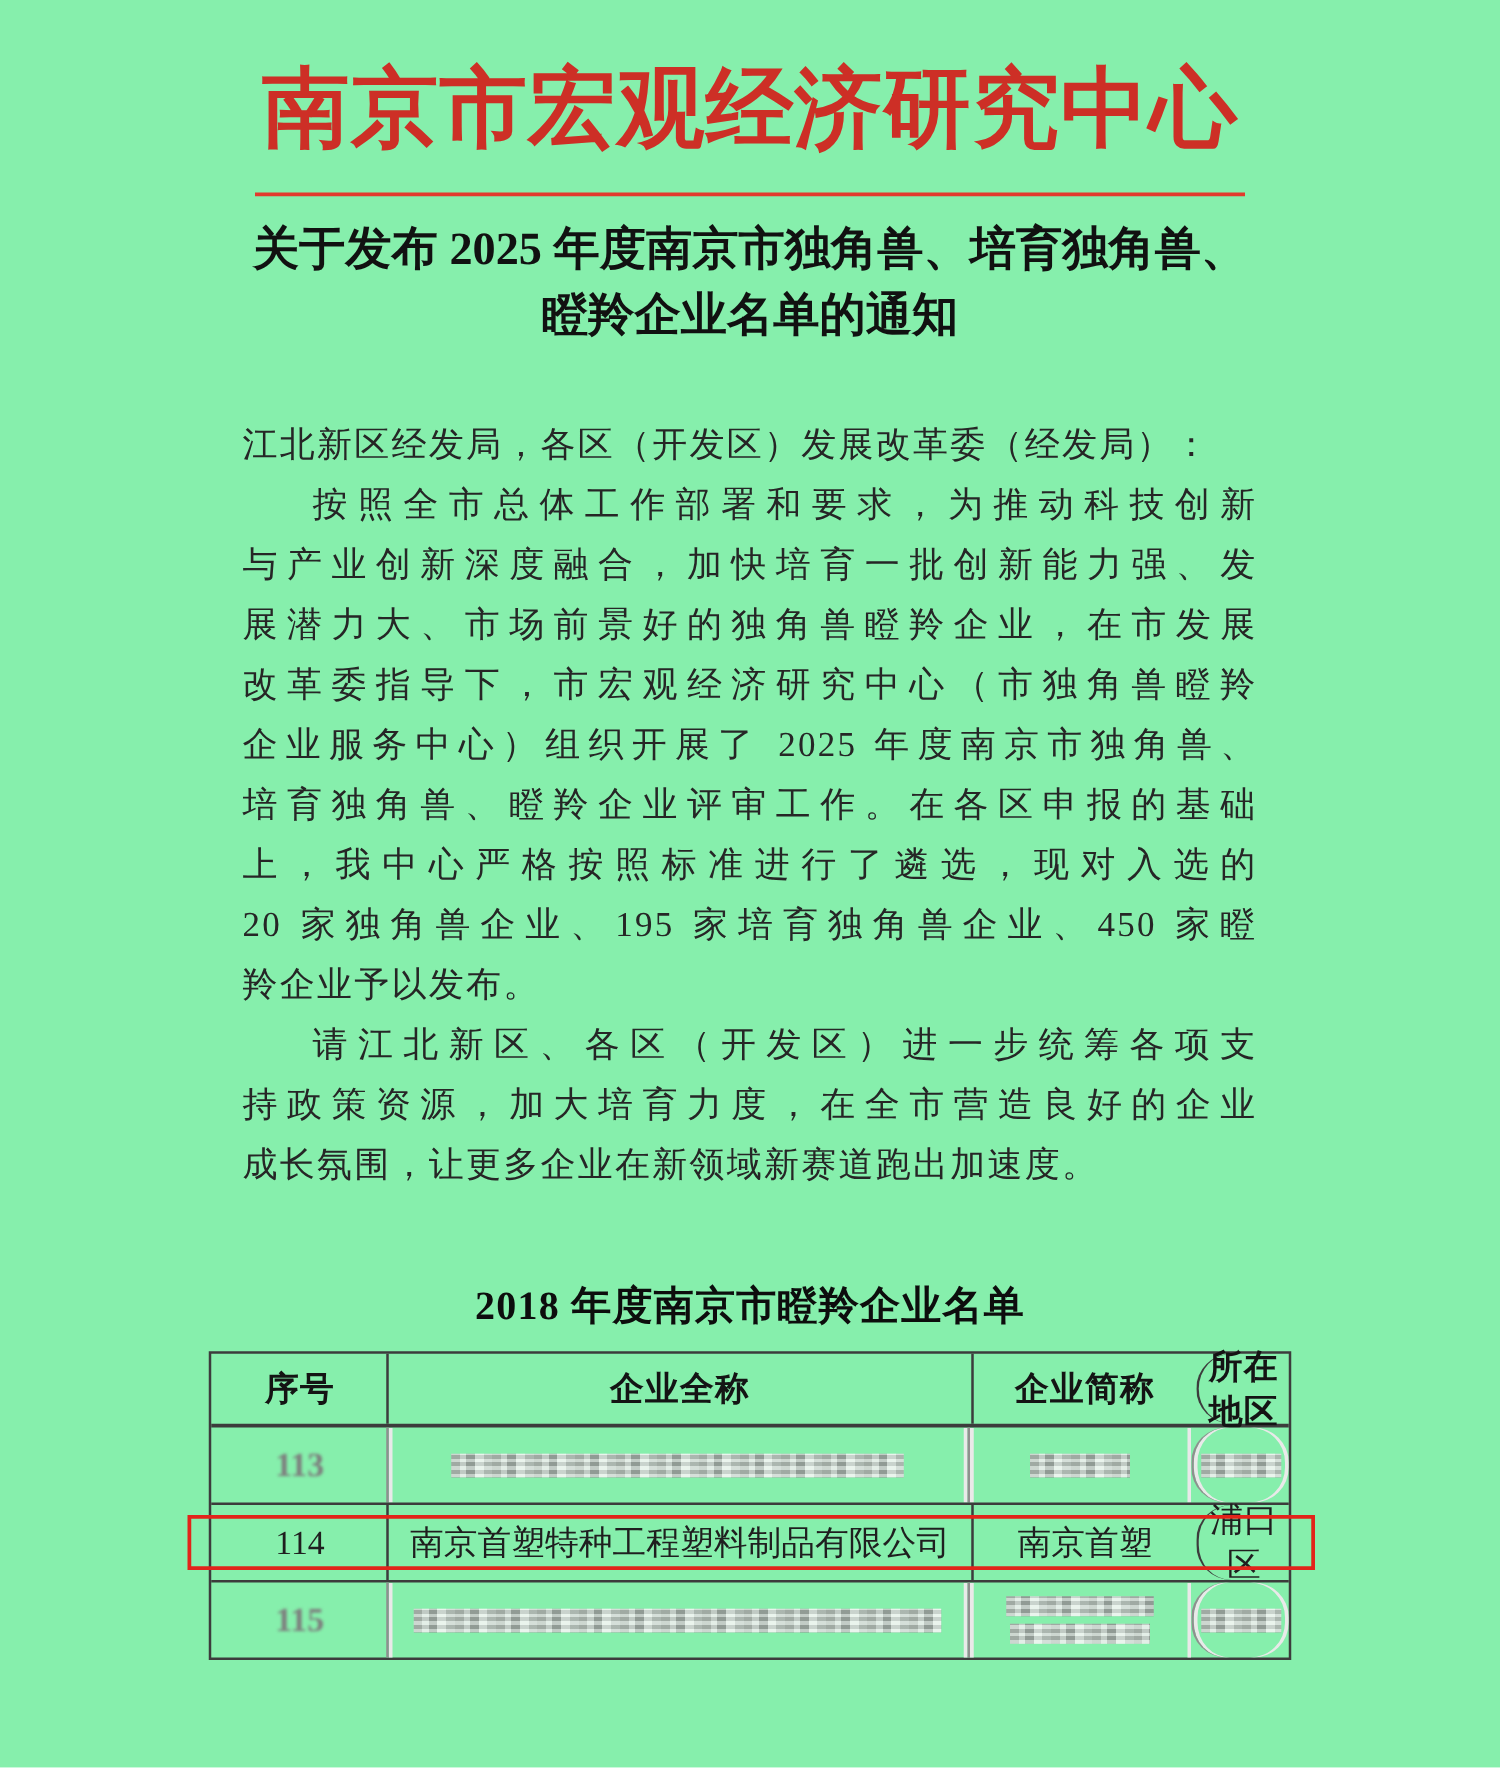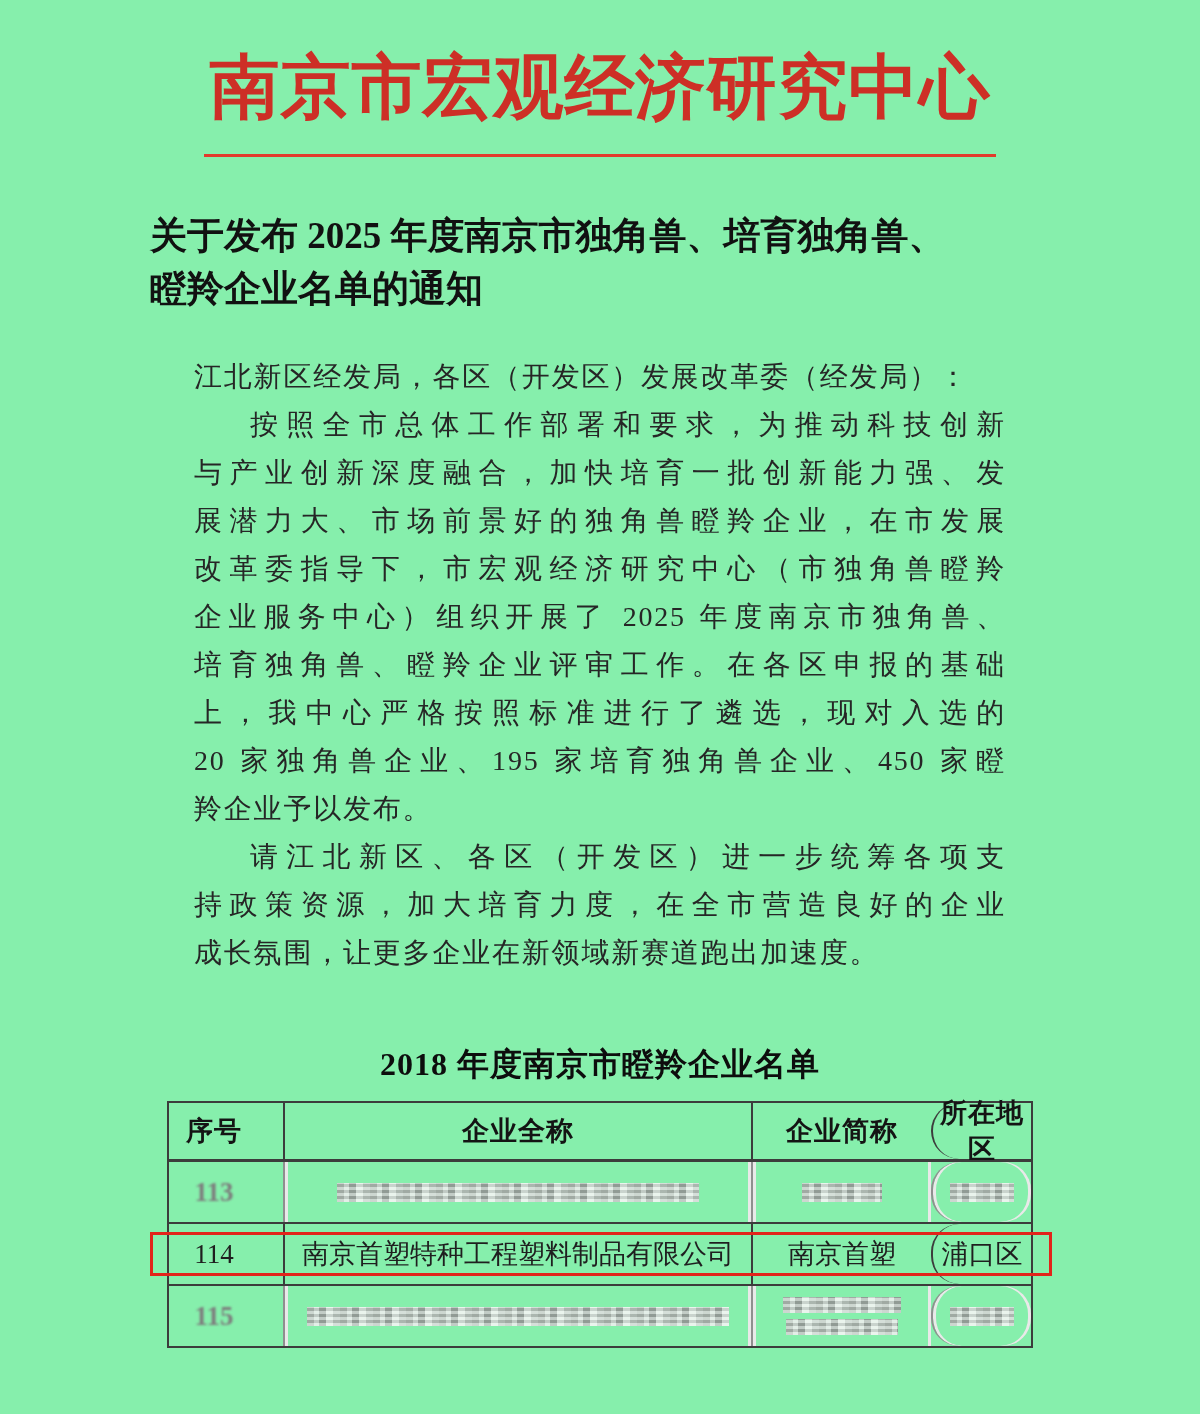--- a/index.html
+++ b/index.html
@@ -23,33 +23,33 @@
     color:#cd2f26;
     font-family:"Liberation Serif","DejaVu Serif",serif;
   }
   .red-line{
     width:792px;height:3px;
     margin:24px auto 0 auto;
     background:#e23a2c;
   }
   
   .doc-title{
-    margin:52px auto 0 auto;
+    margin:16px auto 0 auto;
     width:900px;
-    text-align:left;
+    text-align:center;
     font-size:37px;
     line-height:53px;
     font-weight:700;
     color:#111111;
   }
   .doc-title .t-line{display:block;}
   
   .body-text{
     width:812px;
-    margin:38px auto 0 auto;
+    margin:54px auto 0 auto;
     font-size:28px;
     letter-spacing:1.8px;
     color:#262626;
     font-weight:400;
   }
   .line{
     height:48px;line-height:48px;
     text-align:justify;
     text-align-last:justify;
     white-space:nowrap;
@@ -75,21 +75,21 @@
   .tr + .tr{border-top:2px solid #3c3c3c;}
   .tr.header{border-bottom:1px solid #3c3c3c;}
   .td{
     box-sizing:border-box;
     display:flex;align-items:center;justify-content:center;
     flex-direction:column;
     text-align:center;
     padding:2px 6px;
   }
   .td + .td{border-left:2px solid #3c3c3c;}
-  .c-no{width:90px;}
+  .c-no{width:90px;margin-left:26px;}
   .c-company{width:468px;margin-left:24px;}
   .c-short{width:180px;}
   .c-district{flex:1;border-radius:28px;}
   .tr.header .td{
     height:56px;
     font-family:"Liberation Sans","DejaVu Sans",sans-serif;
     font-size:27px;font-weight:600;color:#141414;
     letter-spacing:1px;
   }
   .tr.data .td{height:60px;font-size:27px;color:#1f1f1f;}

